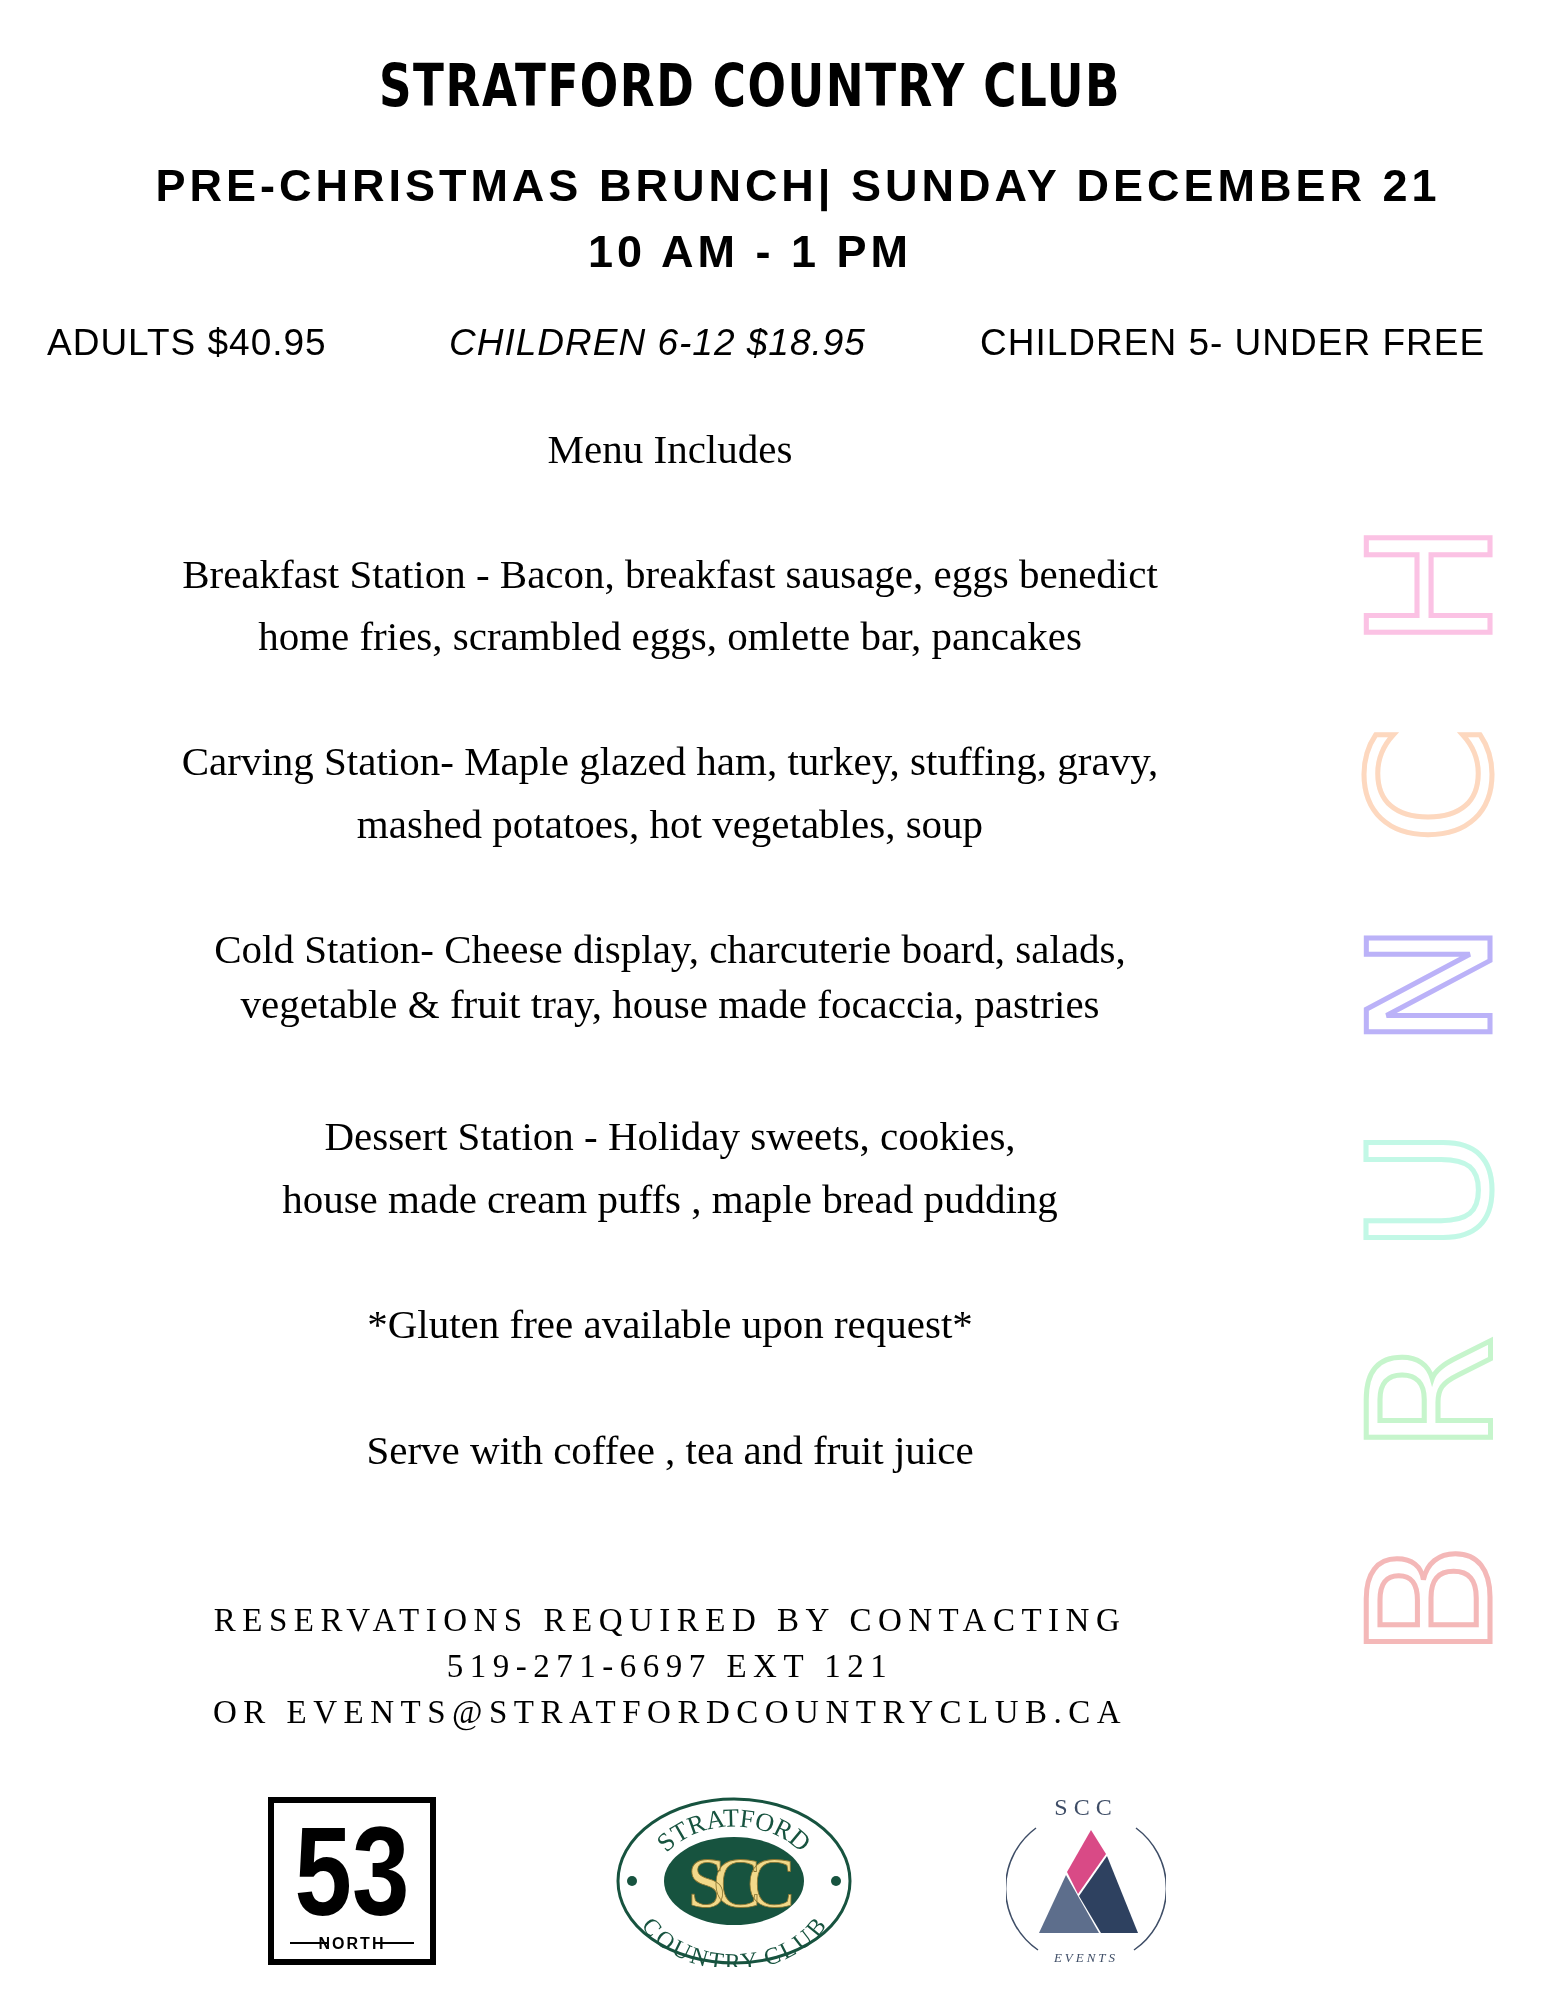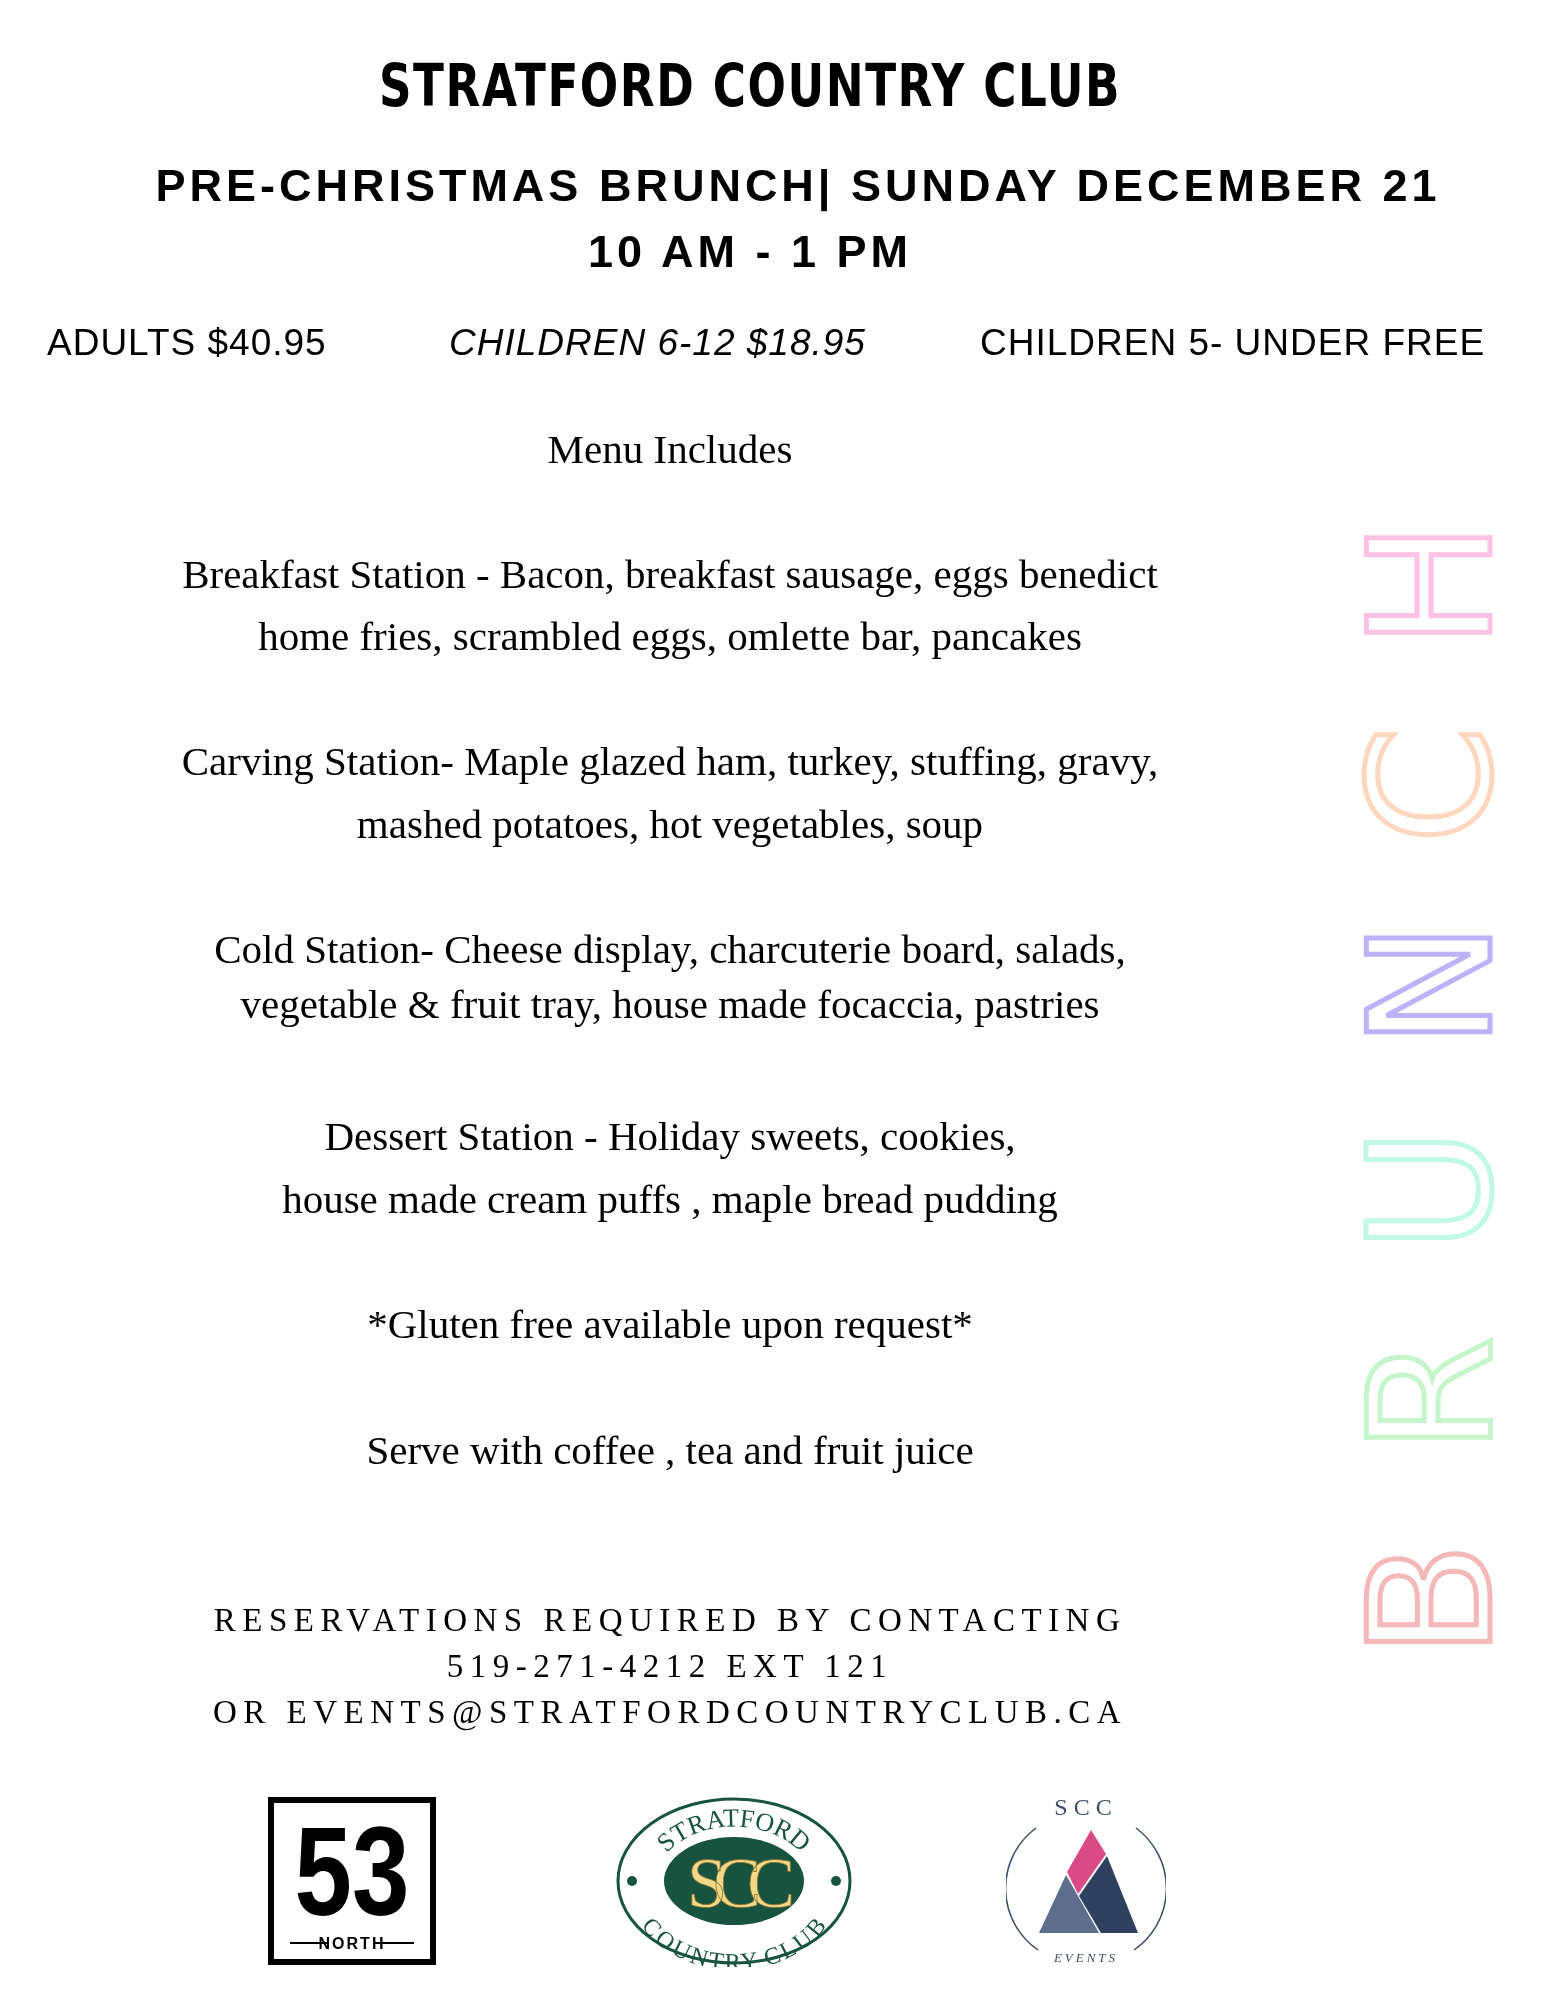--- a/index.html
+++ b/index.html
@@ -41,21 +41,21 @@
 <div class="abs body-text" style="top:925px">Cold Station-  Cheese display,  charcuterie board, salads,</div>
 <div class="abs body-text" style="top:980px">vegetable &amp; fruit tray, house made focaccia, pastries</div>
 
 <div class="abs body-text" style="top:1112px">Dessert Station  - Holiday sweets, cookies,</div>
 <div class="abs body-text" style="top:1175px">house made cream puffs , maple bread pudding</div>
 
 <div class="abs body-text" style="top:1300px">*Gluten free available upon request*</div>
 <div class="abs body-text" style="top:1426px">Serve with coffee , tea and fruit juice</div>
 
 <div class="abs contact" style="top:1602px">RESERVATIONS REQUIRED BY CONTACTING</div>
-<div class="abs contact" style="top:1648px">519-271-4212 EXT 121</div>
+<div class="abs contact" style="top:1648px">519-271-6697 EXT 121</div>
 <div class="abs contact" style="top:1694px">OR EVENTS@STRATFORDCOUNTRYCLUB.CA</div>
 
 <svg class="brunch" viewBox="0 0 140 1170">
   <g transform="translate(70,585) rotate(-90)" font-family="DejaVu Sans, sans-serif" font-size="170" fill="none" stroke-width="5" text-anchor="middle">
     <text x="-510" y="60" stroke="#f4b8b8">B</text>
     <text x="-305" y="60" stroke="#c6f5cc">R</text>
     <text x="-100" y="60" stroke="#c2f8e6">U</text>
     <text x="105" y="60" stroke="#bbb2f8">N</text>
     <text x="305" y="60" stroke="#fdd8bf">C</text>
     <text x="505" y="60" stroke="#fbc2e4">H</text>

